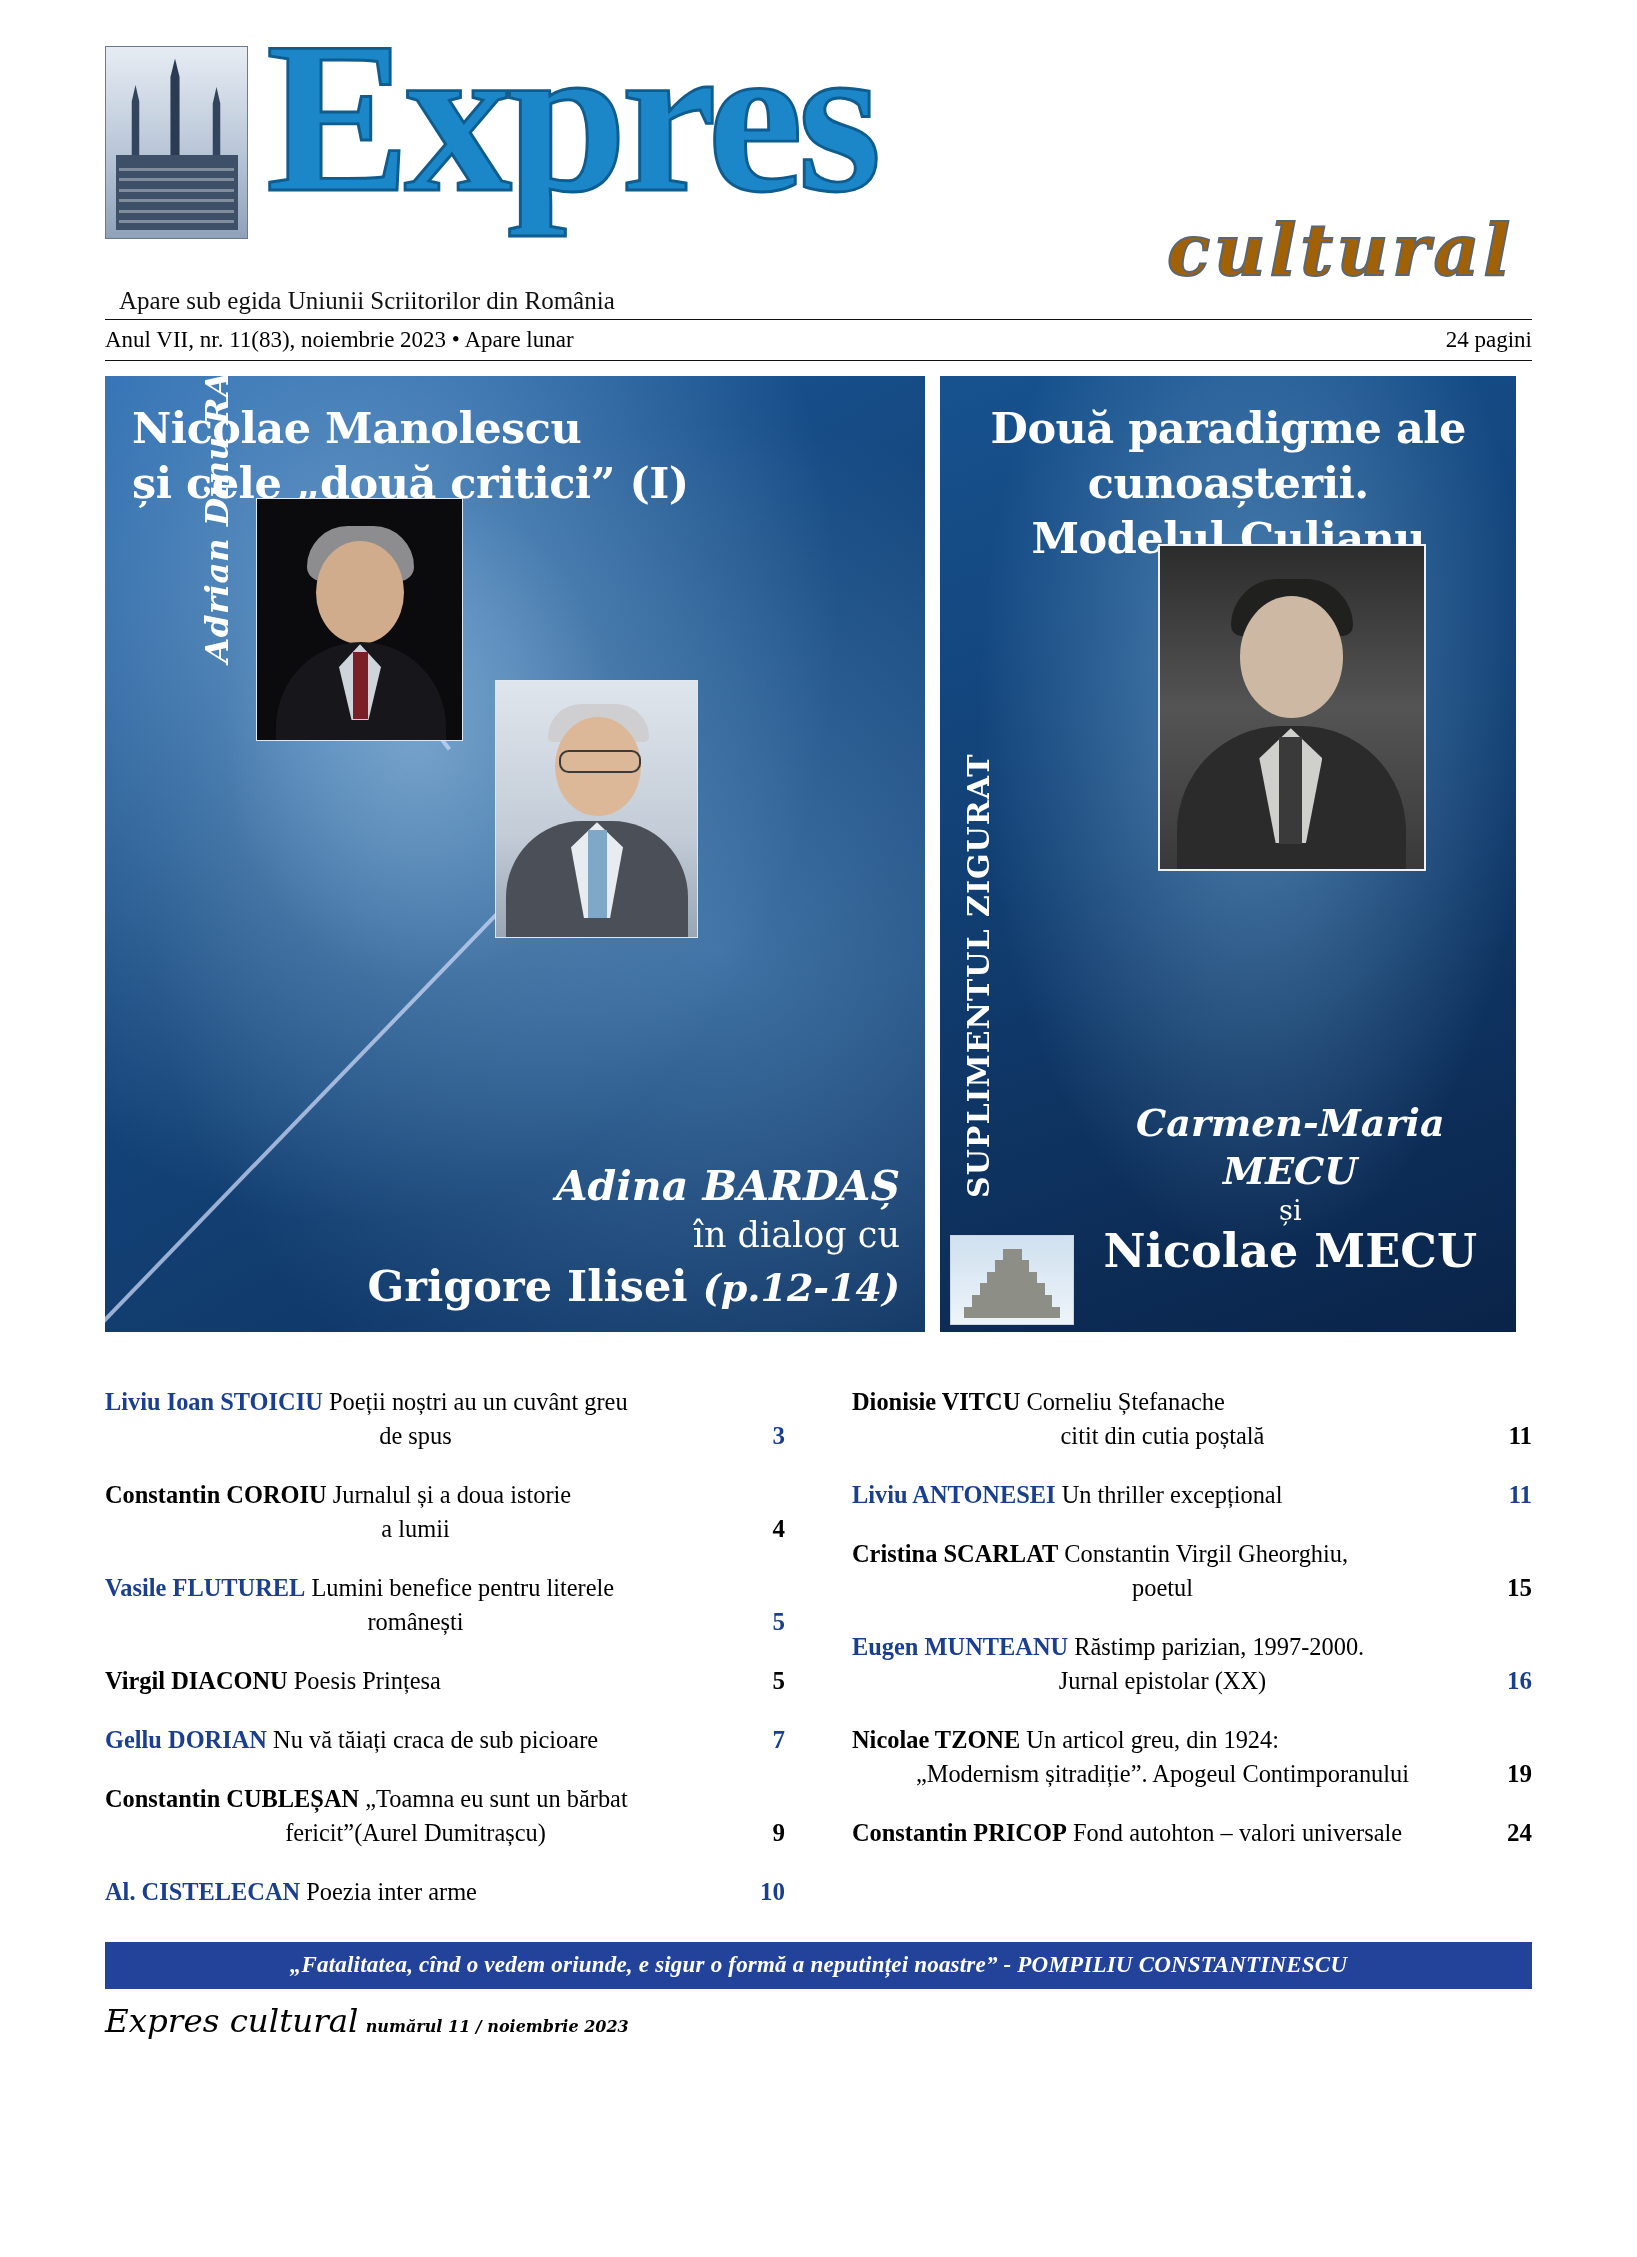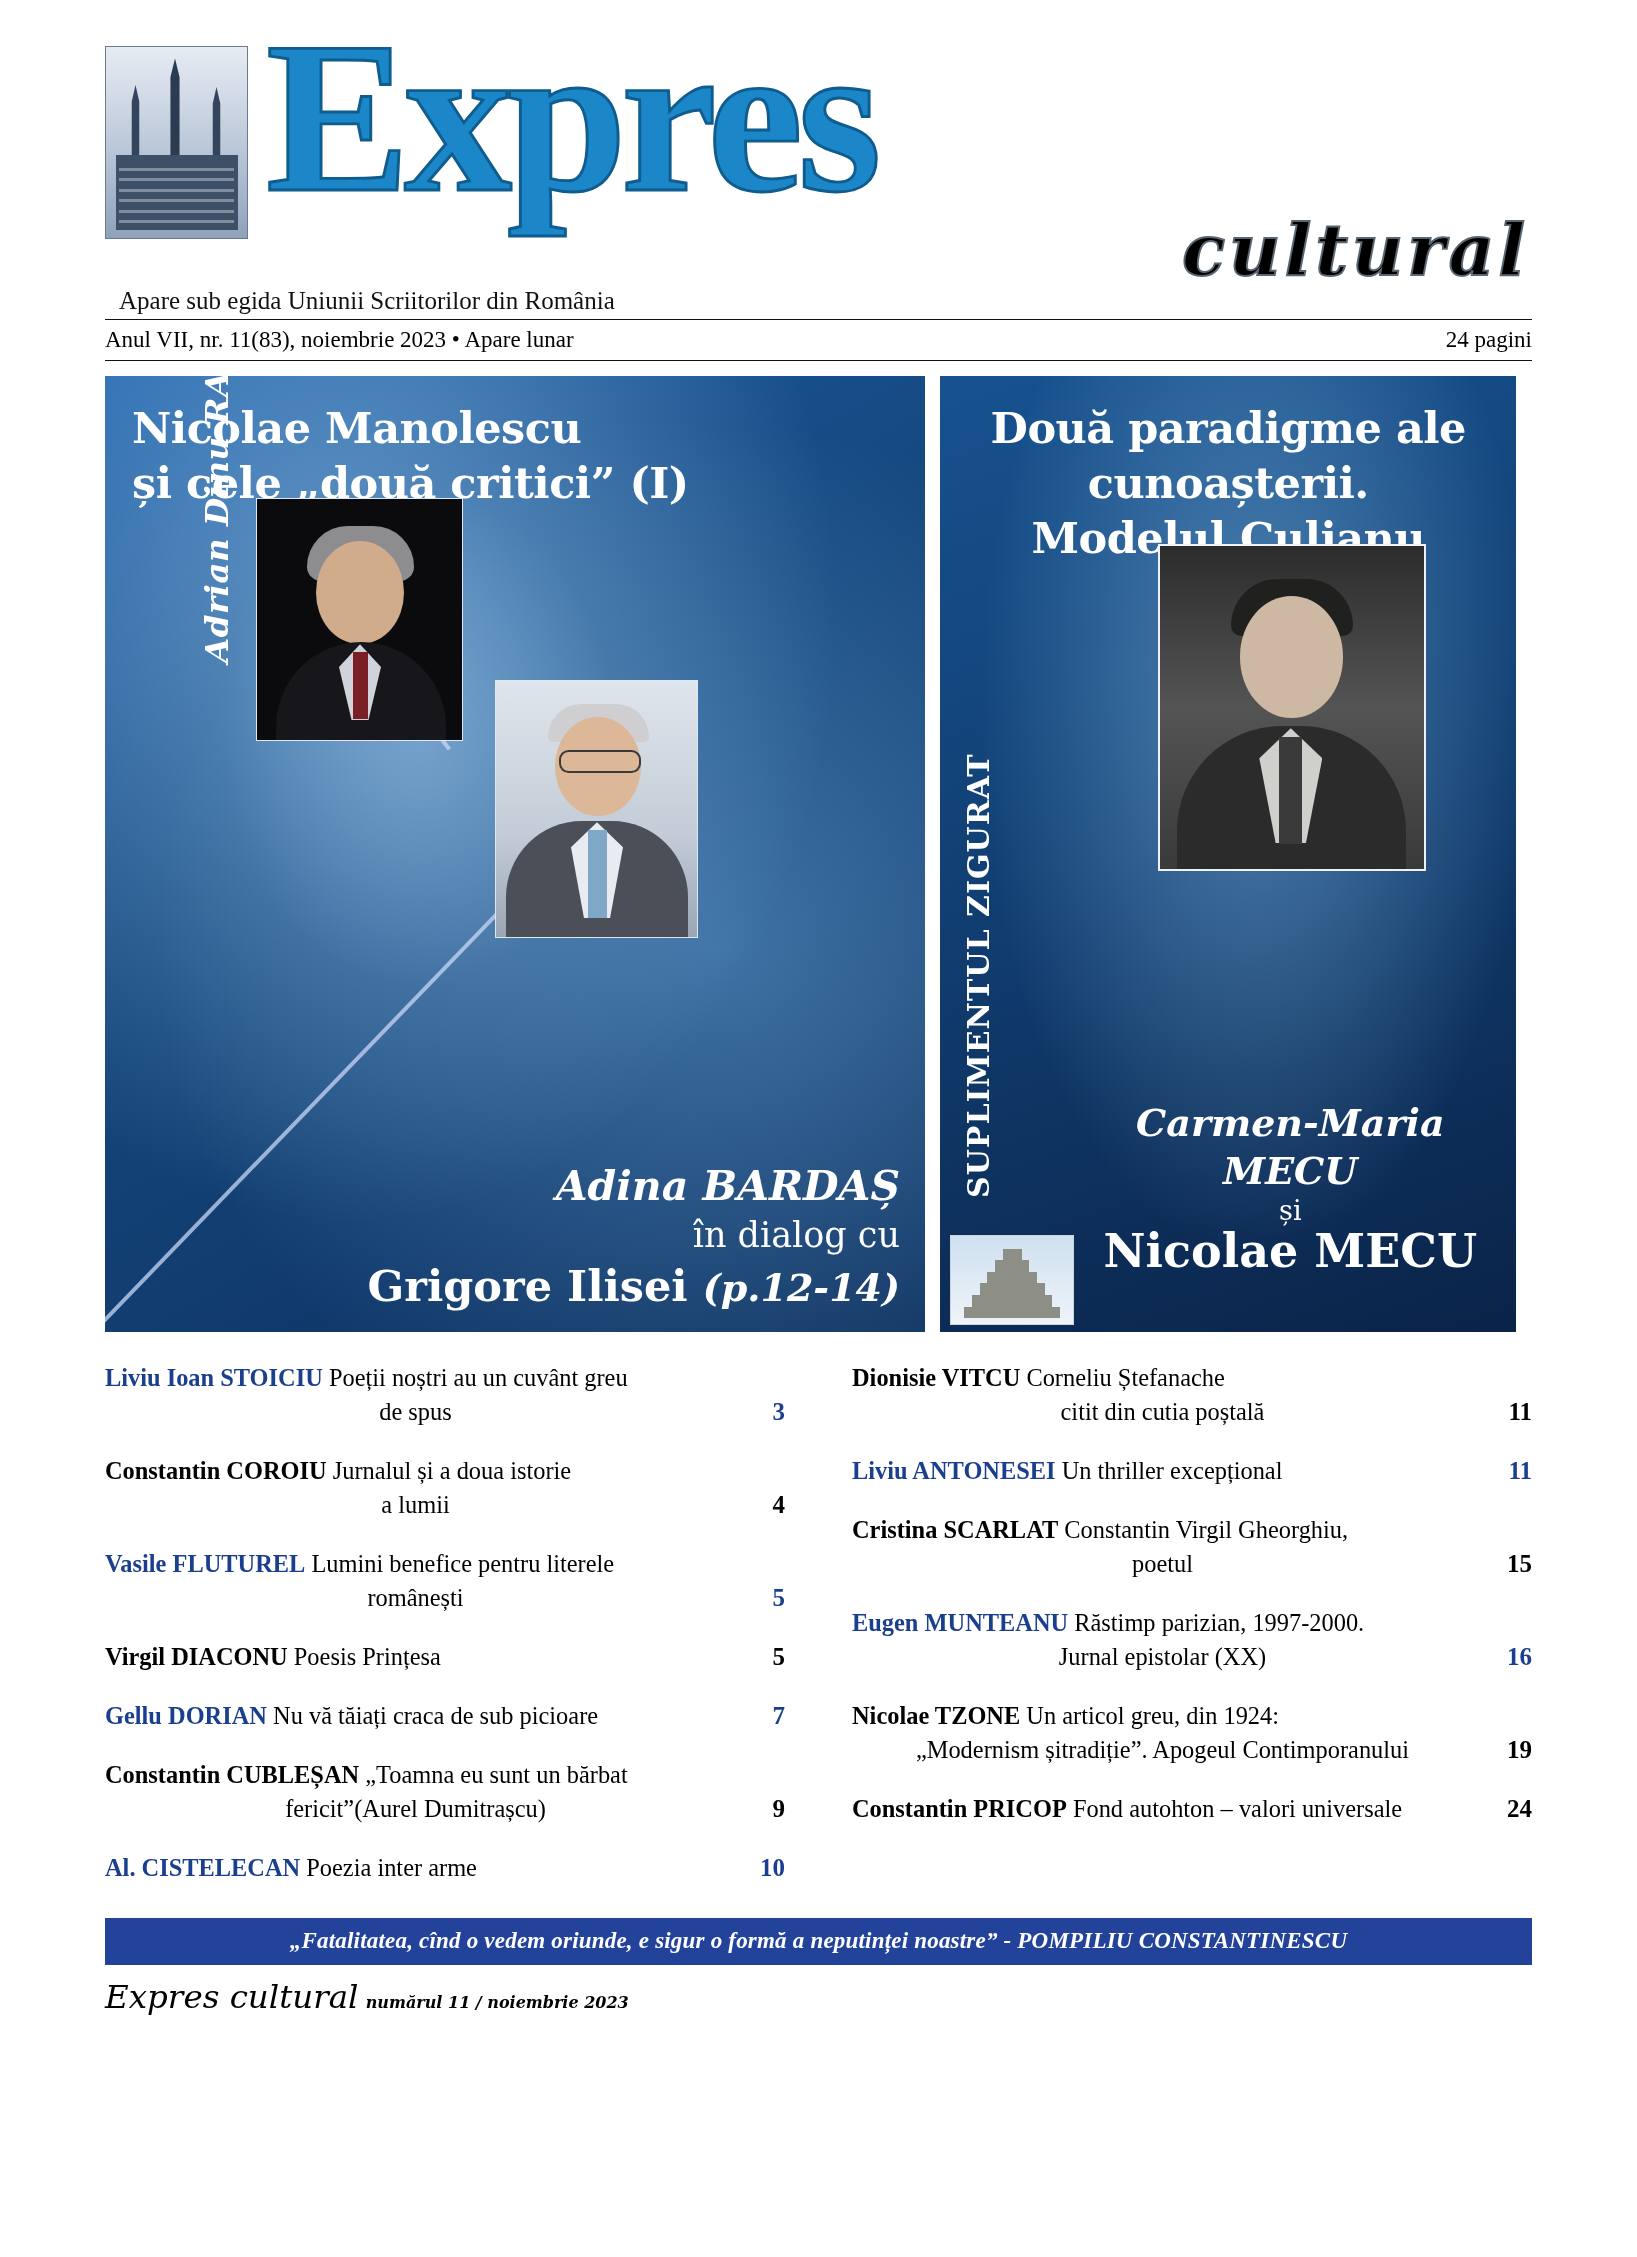--- a/index.html
+++ b/index.html
@@ -74,28 +74,28 @@
     font-weight: bold;
     font-size: 216px;
     line-height: 216px;
     letter-spacing: -5.7px;
     color: #1b86c8;
     -webkit-text-stroke: 2.9px #0f5c8e;
     text-shadow: 0 0 0 #0f5c8e;
   }
   .title-cultural {
     position: absolute;
-    right: 3px;
+    right: 18px;
     top: 208px;
     font-family: "DejaVu Serif", serif;
     font-style: italic;
     font-weight: bold;
     font-size: 71px;
     letter-spacing: 3.8px;
-    color: #000000;
+    color: #a16207;
     -webkit-text-stroke: 1.9px #5a6672;
   }
   .subtitle-egida {
     position: absolute;
     left: 14px;
     top: 287px;
     font-size: 25px;
     font-family: "Liberation Serif", serif;
     color: #111;
   }
@@ -311,20 +311,21 @@
     gap: 67px;
     margin-top: 29px;
   }
   .toc-col { flex: 1; }
   .toc-entry {
     display: flex;
     align-items: flex-end;
     margin-bottom: 25px;
     font-size: 24.4px;
     line-height: 34px;
+    margin-top: 24px;
   }
   .toc-text {
     flex: 1;
     text-align: left;
   }
   .toc-text .second-line {
     display: block;
     text-align: center;
   }
   .toc-page {

